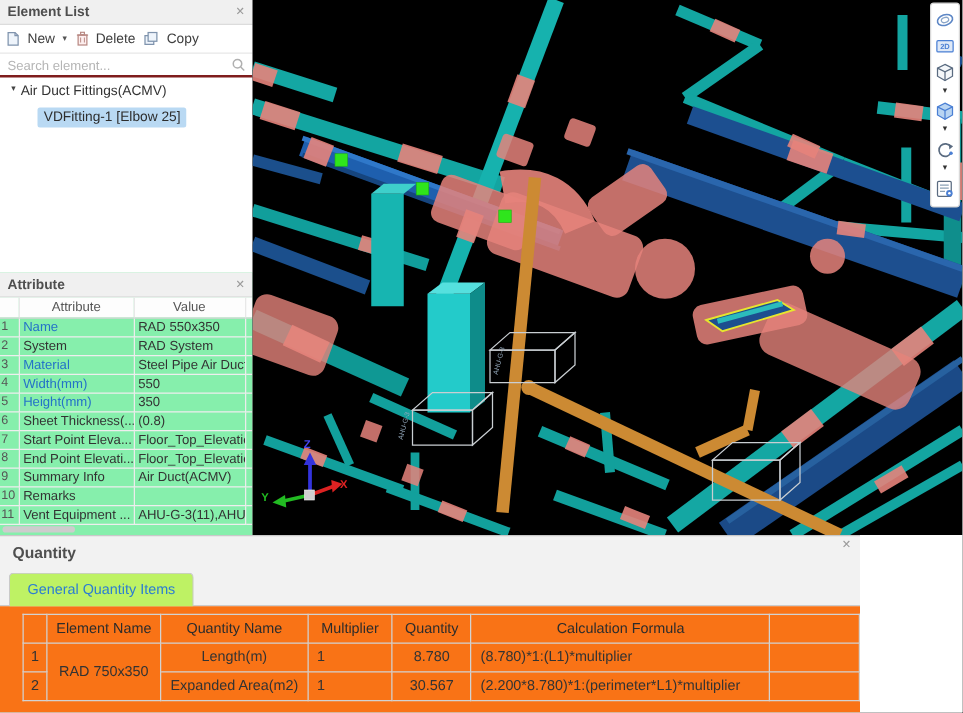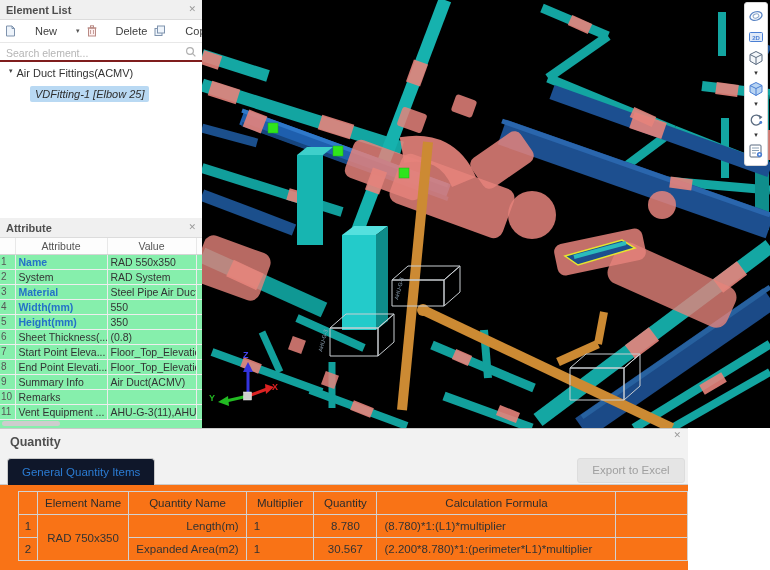--- a/index.html
+++ b/index.html
@@ -7,44 +7,44 @@
     font-family: "Liberation Sans", sans-serif; }
   .root { position: relative; width: 770px; height: 570px; }
 
   
   .left-col { position: absolute; left: 0; top: 0; width: 202px; height: 428px; background: #fff; }
   .panel-title { height: 20px; background: #f0f0f0; border-bottom: 1px solid #dcdcdc;
     display: flex; align-items: center; padding: 0 6px; font-size: 11px; font-weight: bold; color: #4e4e4e; }
   .panel-close { margin-left: auto; color: #9a9a9a; font-size: 9px; font-weight: normal; cursor: pointer; line-height: 1; }
 
   .el-toolbar { height: 22px; display: flex; align-items: center; padding: 0 5px; gap: 7px; }
-  .tb-btn { display: inline-flex; align-items: center; gap: 19px; font-size: 11px; color: #3d3d3d; cursor: pointer; }
+  .tb-btn { display: inline-flex; align-items: center; gap: 6px; font-size: 11px; color: #3d3d3d; cursor: pointer; }
   .tb-caret { font-size: 7px; color: #555; }
 
   .el-search { position: relative; height: 20px; border-top: 1px solid #e8e8e8; border-bottom: 6px solid #7f1d1d; }
   .el-search input { width: 100%; height: 100%; border: none; outline: none; font-size: 10.5px;
     padding: 0 20px 0 6px; color: #333; font-family: "Liberation Sans", sans-serif; }
   .el-search input::placeholder { color: #b5b5b5; }
   .search-glyph { position: absolute; right: 5px; top: 3px; }
 
   .el-tree { padding: 5px 0; }
   .tree-root { display: flex; align-items: flex-start; gap: 4px; padding-left: 9px; height: 17px; font-size: 11px; color: #333; cursor: pointer; }
   .tree-expander { font-size: 7px; color: #444; }
   .tree-selected { display: inline-block; margin: 1px 0 0 30px; background: #b9d9f3; padding: 2px 5px;
-    border-radius: 2px; font-size: 11px; color: #2d2d2d; cursor: pointer; font-style: italic; }
+    border-radius: 2px; font-size: 11px; color: #2d2d2d; cursor: pointer; }
 
   .attr-panel { position: absolute; top: 218px; left: 0; width: 202px; height: 210px; background: #86efac; }
   .attr-table { border-collapse: collapse; table-layout: fixed; width: 202px; font-size: 10.5px; color: #333; }
   .attr-table th { font-weight: normal; color: #555; height: 16px; border-bottom: 1px solid #d5d5d5;
     border-right: 1px solid #e8e8e8; background: #fdfdfd; }
   .attr-table td { height: 15px; border-bottom: 1px solid #eeeeee; border-right: 1px solid #ececec;
     padding: 0 3px; overflow: hidden; white-space: nowrap; }
   .attr-table td:last-child, .attr-table th:last-child { border-right: none; }
   .attr-num { color: #555; font-size: 10px; padding: 0 1px !important; }
-  .attr-blue { color: #2472c8; font-weight: bold; }
+  .attr-blue { color: #2472c8; }
   .attr-hscroll { position: absolute; bottom: 2px; left: 2px; width: 58px; height: 5px; background: #cdcdcd; border-radius: 3px; cursor: pointer; }
 
   
   .viewport { position: absolute; left: 202px; top: 0; width: 568px; height: 428px; background: #000; overflow: hidden; }
 
   
   .view-toolbar { position: absolute; left: 744px; top: 2px; width: 24px; background: #fff;
     border: 1px solid #d8d8d8; border-radius: 3px; display: flex; flex-direction: column;
     align-items: center; padding: 4px 0 5px 0; gap: 3px; }
   .vt-btn { width: 18px; height: 18px; display: flex; align-items: center; justify-content: center; cursor: pointer; }
@@ -52,32 +52,32 @@
 
   
   .quantity-panel { position: absolute; top: 428px; left: 0; width: 688px; height: 142px;
     background: #f2f2f2; border-top: 1px solid #c9c9c9; }
   .q-header { position: relative; height: 28px; }
   .q-title { position: absolute; left: 10px; top: 6px; font-size: 12.5px; font-weight: bold; color: #4f4f4f; }
   .q-close { position: absolute; right: 7px; top: 1px; font-size: 9px; color: #9a9a9a; cursor: pointer; }
   .q-tabrow { position: relative; height: 28px; }
   .q-tabline { position: absolute; left: 0; right: 0; bottom: 0; height: 1px; background: #cbcbcb; }
   .q-tab { position: absolute; left: 7px; bottom: 0; height: 27px; line-height: 26px; padding: 0 14px;
-    background: #0f172a; border: 1px solid #c9c9c9; border-bottom: none; border-radius: 4px 4px 0 0;
+    background: #bef264; border: 1px solid #c9c9c9; border-bottom: none; border-radius: 4px 4px 0 0;
     color: #2b7cd3; font-size: 11.5px; z-index: 2; cursor: pointer; }
   .q-export { position: absolute; right: 3px; top: 1px; width: 108px; height: 25px; background: #e5e5e5;
     border: 1px solid #dddddd; border-radius: 3px; color: #9f9f9f; font-size: 11.5px;
     text-align: center; line-height: 23px; cursor: pointer; }
   .q-tablearea { position: absolute; top: 56px; left: 0; right: 0; bottom: 0; background: #f97316; }
   .q-table { border-collapse: collapse; font-size: 11.5px; color: #333; margin: 6px 0 0 18px; }
   .q-table th, .q-table td { border: 1px solid #d2d2d2; height: 23px; padding: 0 7px; white-space: nowrap; }
   .q-table th { font-weight: normal; color: #2c2c2c; text-align: center; }
   .qc-num { width: 22px; text-align: center; padding: 0 4px !important; }
   .qc-el { width: 92px; text-align: center; }
-  .qc-qn { width: 110px; text-align: right; }
+  .qc-qn { width: 110px; text-align: center; }
   .qc-mu { width: 74px; text-align: left; }
   .qc-qt { width: 68px; text-align: center; }
   .qc-fo { width: 254px; text-align: left; }
   .qc-sp { width: 124px; }
 </style>
 </head>
 <body>
 
 <div class="root">
 
@@ -414,21 +414,20 @@
   </div>
 
   <div class="quantity-panel">
     <div class="q-header">
       <span class="q-title">Quantity</span>
       <span class="q-close">✕</span>
     </div>
     <div class="q-tabrow">
       <div class="q-tabline"></div>
       <span class="q-tab">General Quantity Items</span>
-      <span class="q-export">Export to Excel</span>
     </div>
     <div class="q-tablearea">
       <table class="q-table">
         <tbody>
             <tr>
           <th class="qc-num"></th>
           <th class="qc-el">Element Name</th>
           <th class="qc-qn">Quantity Name</th>
           <th class="qc-mu">Multiplier</th>
           <th class="qc-qt">Quantity</th>

